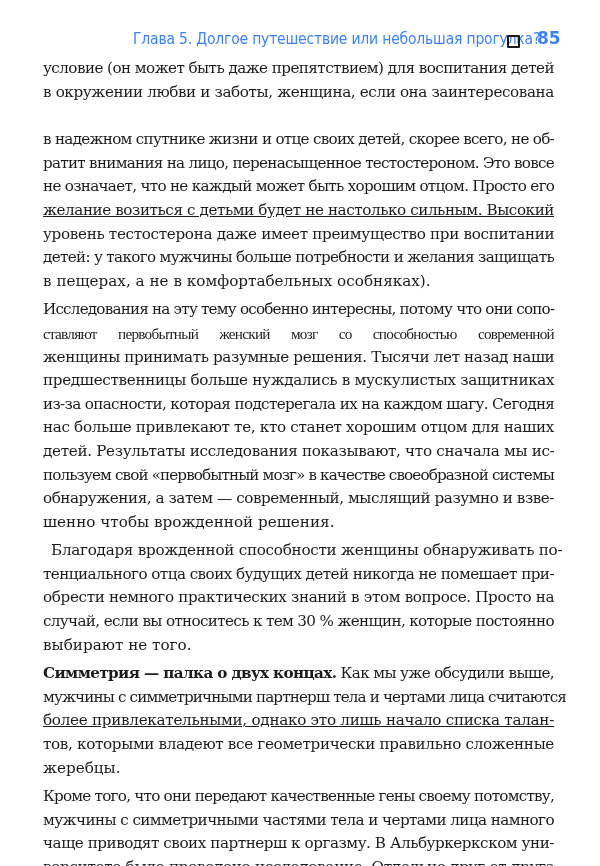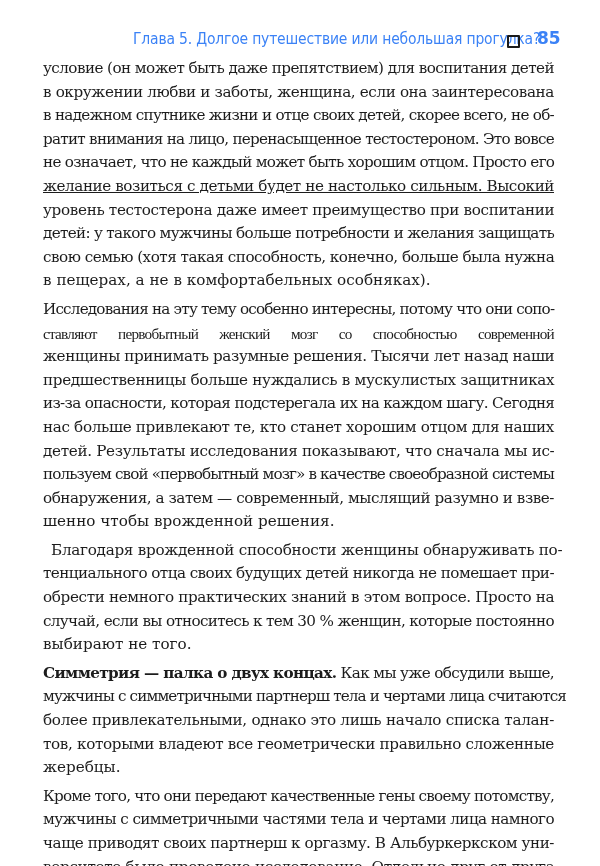--- a/index.html
+++ b/index.html
@@ -35,27 +35,26 @@
 <div class="header">
   <span class="title">Глава 5. Долгое путешествие или небольшая прогулка?</span>
   <span class="box"></span>
   <span class="pagenum">85</span>
 </div>
 
 <div class="body">
   <div class="para">
     <span class="line" style="display: block; width: auto; letter-spacing: -0.581px;">условие (он может быть даже препятствием) для воспитания детей</span>
     <span class="line" style="display: block; width: auto; letter-spacing: -0.4px;">в окружении любви и заботы, женщина, если она заинтересована</span>
-    <span class="line" style="display: block; width: auto; letter-spacing: -0.727px;">в надежном спутнике жизни и отце своих детей, скорее всего, не об-</span>
+    <span class="line" style="display: block; width: auto; letter-spacing: -0.727px; margin-top: 24px;">в надежном спутнике жизни и отце своих детей, скорее всего, не об-</span>
     <span class="line" style="display: block; width: auto; letter-spacing: -0.746px;">ратит внимания на лицо, перенасыщенное тестостероном. Это вовсе</span>
     <span class="line" style="display: block; width: auto; letter-spacing: -0.714px;">не означает, что не каждый может быть хорошим отцом. Просто его</span>
     <span class="line" style="display: block; width: auto; letter-spacing: -0.443px; text-decoration: underline;">желание возиться с детьми будет не настолько сильным. Высокий</span>
     <span class="line" style="display: block; width: auto; letter-spacing: -0.339px;">уровень тестостерона даже имеет преимущество при воспитании</span>
     <span class="line" style="display: block; width: auto; letter-spacing: -0.689px;">детей: у такого мужчины больше потребности и желания защищать</span>
-    <span class="line" style="display: block; width: auto; letter-spacing: -0.516px;">свою семью (хотя такая способность, конечно, больше была нужна</span>
     <span class="line last" style="display: block; width: auto;">в пещерах, а не в комфортабельных особняках).</span>
   </div>
   <div class="para">
     <span class="line" style="display: block; width: auto; letter-spacing: -0.815px;">Исследования на эту тему особенно интересны, потому что они сопо-</span>
     <span class="line" style="display: block; width: auto; letter-spacing: -0.738px; font-family: Liberation Serif, serif;">ставляют первобытный женский мозг со способностью современной</span>
     <span class="line" style="display: block; width: auto; letter-spacing: -0.386px;">женщины принимать разумные решения. Тысячи лет назад наши</span>
     <span class="line" style="display: block; width: auto; letter-spacing: -0.333px;">предшественницы больше нуждались в мускулистых защитниках</span>
     <span class="line" style="display: block; width: auto; letter-spacing: -0.656px;">из-за опасности, которая подстерегала их на каждом шагу. Сегодня</span>
     <span class="line" style="display: block; width: auto; letter-spacing: -0.35px;">нас больше привлекают те, кто станет хорошим отцом для наших</span>
     <span class="line" style="display: block; width: auto; letter-spacing: -0.328px;">детей. Результаты исследования показывают, что сначала мы ис-</span>
@@ -66,21 +65,21 @@
   <div class="para">
     <span class="line" style="display: block; width: auto; letter-spacing: -0.281px; margin-left: 8px;">Благодаря врожденной способности женщины обнаруживать по-</span>
     <span class="line" style="display: block; width: auto; letter-spacing: -0.565px;">тенциального отца своих будущих детей никогда не помешает при-</span>
     <span class="line" style="display: block; width: auto; letter-spacing: -0.361px;">обрести немного практических знаний в этом вопросе. Просто на</span>
     <span class="line" style="display: block; width: auto; letter-spacing: -0.667px;">случай, если вы относитесь к тем 30 % женщин, которые постоянно</span>
     <span class="line last" style="display: block; width: auto;">выбирают не того.</span>
   </div>
   <div class="para">
     <span class="line" style="display: block; width: auto; letter-spacing: -0.621px;"><b class="bold">Симметрия — палка о двух концах.</b><span> Как мы уже обсудили выше,</span></span>
     <span class="line" style="display: block; width: auto; letter-spacing: -0.869px;">мужчины с симметричными партнерш тела и чертами лица считаются</span>
-    <span class="line" style="display: block; width: auto; letter-spacing: -0.3px;">более привлекательными, однако это лишь начало списка талан-</span>
+    <span class="line" style="display: block; width: auto; letter-spacing: -0.3px; text-decoration: underline;">более привлекательными, однако это лишь начало списка талан-</span>
     <span class="line" style="display: block; width: auto; letter-spacing: -0.356px;">тов, которыми владеют все геометрически правильно сложенные</span>
     <span class="line last" style="display: block; width: auto;">жеребцы.</span>
   </div>
   <div class="para">
     <span class="line" style="display: block; width: auto; letter-spacing: -0.781px;">Кроме того, что они передают качественные гены своему потомству,</span>
     <span class="line" style="display: block; width: auto; letter-spacing: -0.593px;">мужчины с симметричными частями тела и чертами лица намного</span>
     <span class="line" style="display: block; width: auto; letter-spacing: -0.475px;">чаще приводят своих партнерш к оргазму. В Альбуркеркском уни-</span>
     <span class="line" style="display: block; width: auto; letter-spacing: -0.295px;">верситете было проведено исследование. Отдельно друг от друга</span>
 
   </div>

